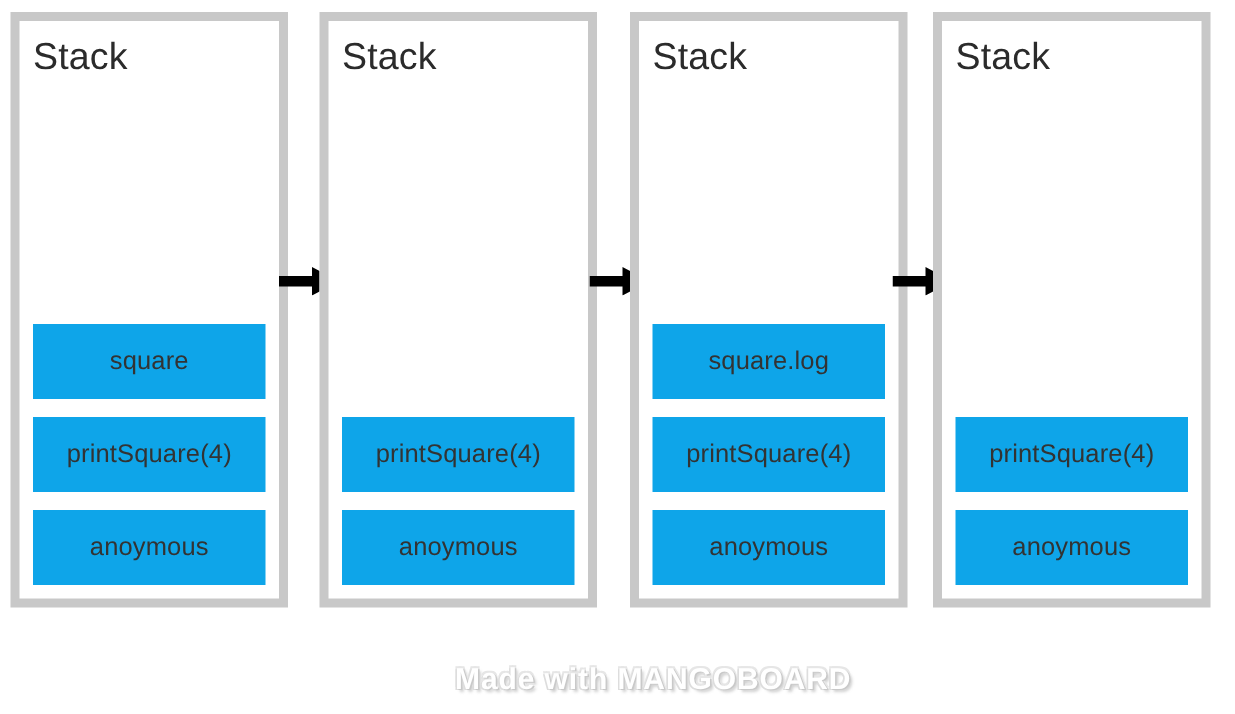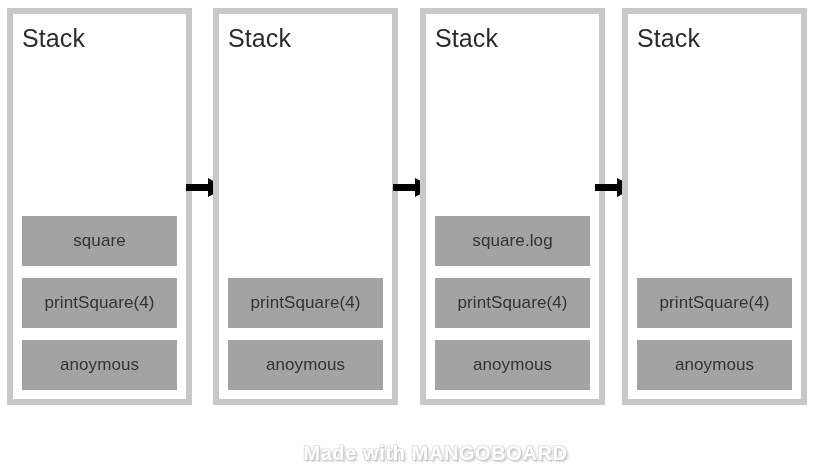--- a/index.html
+++ b/index.html
@@ -56,21 +56,21 @@
     left: 9px;
     right: 9px;
     bottom: 9px;
     display: flex;
     flex-direction: column;
     gap: 12px;
   }
 
   .frame {
     height: 50px;
-    background: #a3a3a3;
+    background: #0ea5e9;
     display: flex;
     align-items: center;
     justify-content: center;
     color: #333333;
     font-size: 17px;
     line-height: 20px;
     white-space: nowrap;
     letter-spacing: 0.1px;
   }
   .frame.empty {

